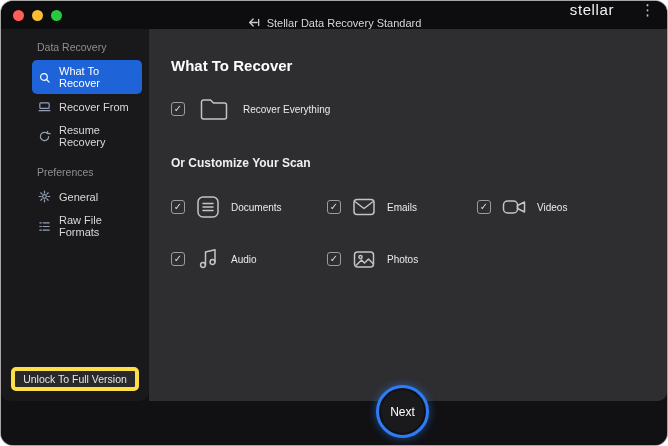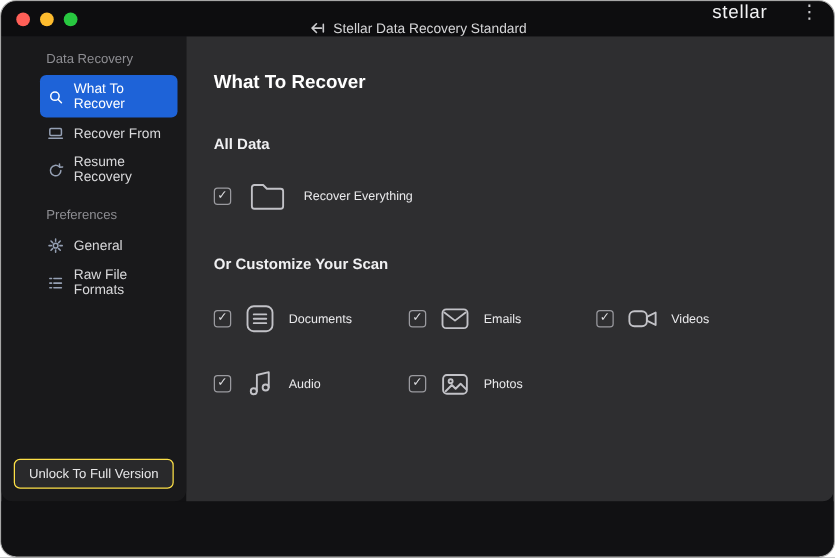--- a/index.html
+++ b/index.html
@@ -25,21 +25,21 @@
   .bottom-strip { height:46px; background:#111113; }
   
   .side-section-header { color:#8e8e93; font-size:10.5px; padding:12px 12px 6px 12px; }
   .side-item { display:flex; align-items:center; gap:8px; margin:1px 7px; padding:5px 6px;
     border-radius:5px; color:#d9d9db; font-size:11px; cursor:default; }
   .side-item svg { flex:0 0 13px; }
   .side-item.selected { background:#1e63d8; color:#ffffff; }
   .side-icon { stroke:#95a0b4; stroke-width:1.3; fill:none; stroke-linecap:round; stroke-linejoin:round; }
   .selected .side-icon { stroke:#ffffff; }
   .unlock-btn { position:absolute; left:10px; right:10px; bottom:10px; height:24px;
-    background:#29292b; border:1px solid #fde047; border-radius:5px; color:#e6e6e8;
+    background:#29292b; border:4px solid #fde047; border-radius:5px; color:#e6e6e8;
     font-size:10.5px; font-family:"Liberation Sans", sans-serif; cursor:pointer; }
   
   .page-title { color:#ffffff; font-size:15px; font-weight:700; margin-top:10px; }
   .section-label { color:#f0f0f2; font-size:12px; font-weight:700; margin-top:34px; }
   .recover-row { display:flex; align-items:center; gap:14px; margin-top:22px; }
   .opt-grid { display:grid; grid-template-columns:156px 150px 170px; row-gap:26px; margin-top:24px; }
   .opt-cell { display:flex; align-items:center; gap:10px; }
   .opt-label { color:#eaeaec; font-size:10px; }
   .checkbox { width:14px; height:14px; border:1.5px solid #9a9a9f; border-radius:3px;
     display:flex; align-items:center; justify-content:center; color:#dedee1; font-size:10px;
@@ -129,21 +129,20 @@
         </svg>
         <span>Raw File Formats</span>
       </div>
 
       <button class="unlock-btn">Unlock To Full Version</button>
     </aside>
 
     <main class="content">
       <div class="page-title">What To Recover</div>
 
-      <div class="section-label">All Data</div>
 
       <div class="recover-row">
         <span class="checkbox">✓</span>
         <svg width="30" height="26" viewBox="0 0 30 26">
           <path class="big-icon" d="M2.5 6a2 2 0 0 1 2-2h7l3 3h11a2 2 0 0 1 2 2v12a2 2 0 0 1-2 2h-21a2 2 0 0 1-2-2z"></path>
         </svg>
         <span class="opt-label">Recover Everything</span>
       </div>
 
       <div class="section-label">Or Customize Your Scan</div>
@@ -206,14 +205,15 @@
           </svg>
           <span class="opt-label">Photos</span>
         </div>
 
       </div>
     </main>
   </div>
 
   <div class="bottom-strip"></div>
 
+  <button class="next-btn">Next</button>
 
 </div>
 
 </body></html>

